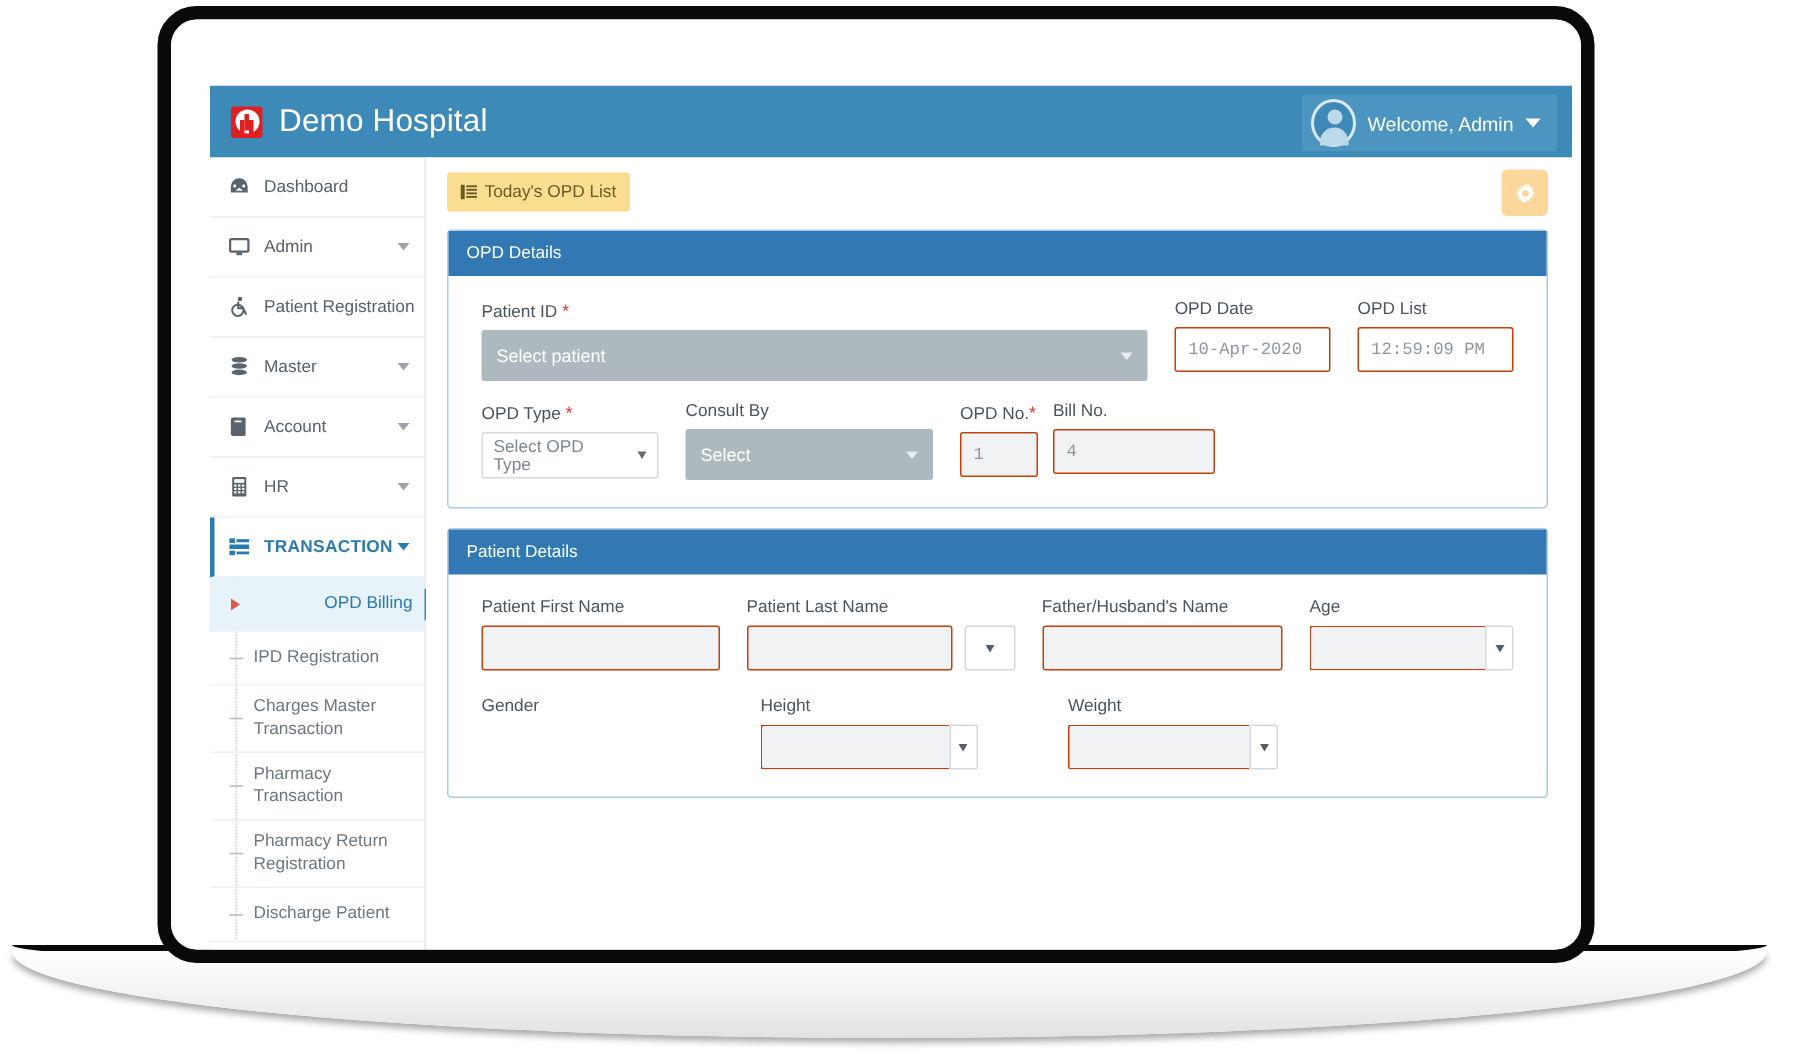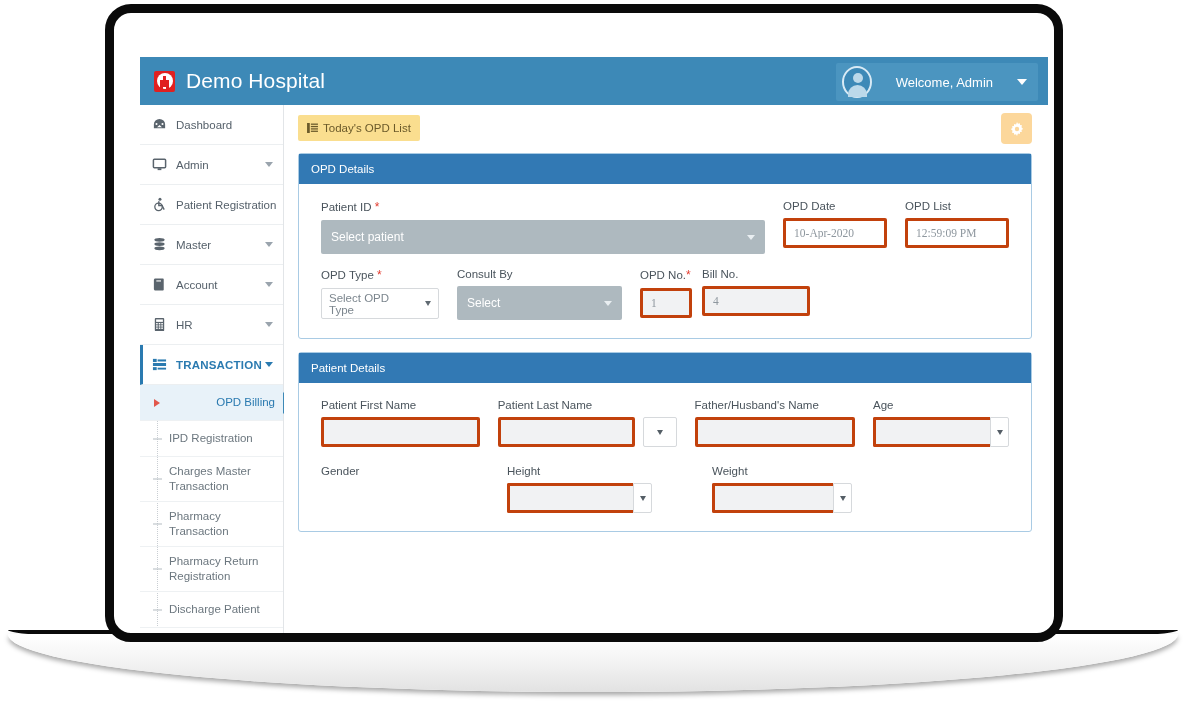--- a/index.html
+++ b/index.html
@@ -36,21 +36,21 @@
     width: 1170px; height: 14px;
     background: #0a0a0a;
     border-bottom-left-radius: 40% 100%;
     border-bottom-right-radius: 40% 100%;
   }
   .screen {
     position: absolute;
     left: 114px; top: 13px;
     width: 940px; height: 620px;
     background: #ffffff;
-    border-radius: 28px;
+    border-radius: 18px;
     overflow: hidden;
   }
   .screen-inner {
     position: absolute;
     left: 26px; top: 44px;
     width: 908px; height: 576px;
     background: #ffffff;
     overflow: hidden;
   }
 
@@ -76,21 +76,21 @@
     box-shadow: -3px 4px 0 0 #e02020, 3px 4px 0 0 #e02020;
   }
   .brand-title {
     color: #fff; font-size: 21px; margin-left: 11px;
     font-weight: 400; letter-spacing: .1px;
   }
   .user-box {
     position: absolute; right: 10px; top: 6px;
     height: 38px; padding: 0 11px 0 6px;
     background: #4b95c0;
-    display: flex; align-items: center; gap: 24px;
+    display: flex; align-items: center; gap: 8px;
     border-radius: 2px;
   }
   .avatar {
     width: 30px; height: 32px; border-radius: 50%;
     border: 2px solid #d8eaf5; background: #3d89b7;
     position: relative; flex: 0 0 auto;
   }
   .avatar::before {
     content: ""; position: absolute; left: 9px; top: 5px;
     width: 10px; height: 10px; border-radius: 50%; background: #bcd9ea;
@@ -198,23 +198,23 @@
   }
   .panel-body { padding: 16px 22px 18px 22px; }
 
   .f-label {
     font-size: 11.5px; color: #4a545c; margin-bottom: 6px;
     display: block; white-space: nowrap;
   }
   .req { color: #e23b2e; font-size: 12px; }
 
   .inp {
-    height: 30px; border: 3px solid #c2410c; background: #f1f2f3;
+    height: 30px; border: 1px solid #c2410c; background: #f1f2f3;
     border-radius: 2px; font-size: 11.5px; color: #8e979e;
-    padding: 0 8px; width: 100%; font-family: Liberation Serif, serif;
+    padding: 0 8px; width: 100%; font-family: Liberation Mono, monospace;
   }
   .inp.white { background: #ffffff; }
   .inp::placeholder { color: #a7afb5; }
 
   
   .sel-gray {
     height: 34px; background: #aeb9bf; border-radius: 2px;
     display: flex; align-items: center; padding: 0 10px;
     color: #ffffff; font-size: 12px; cursor: pointer;
   }

